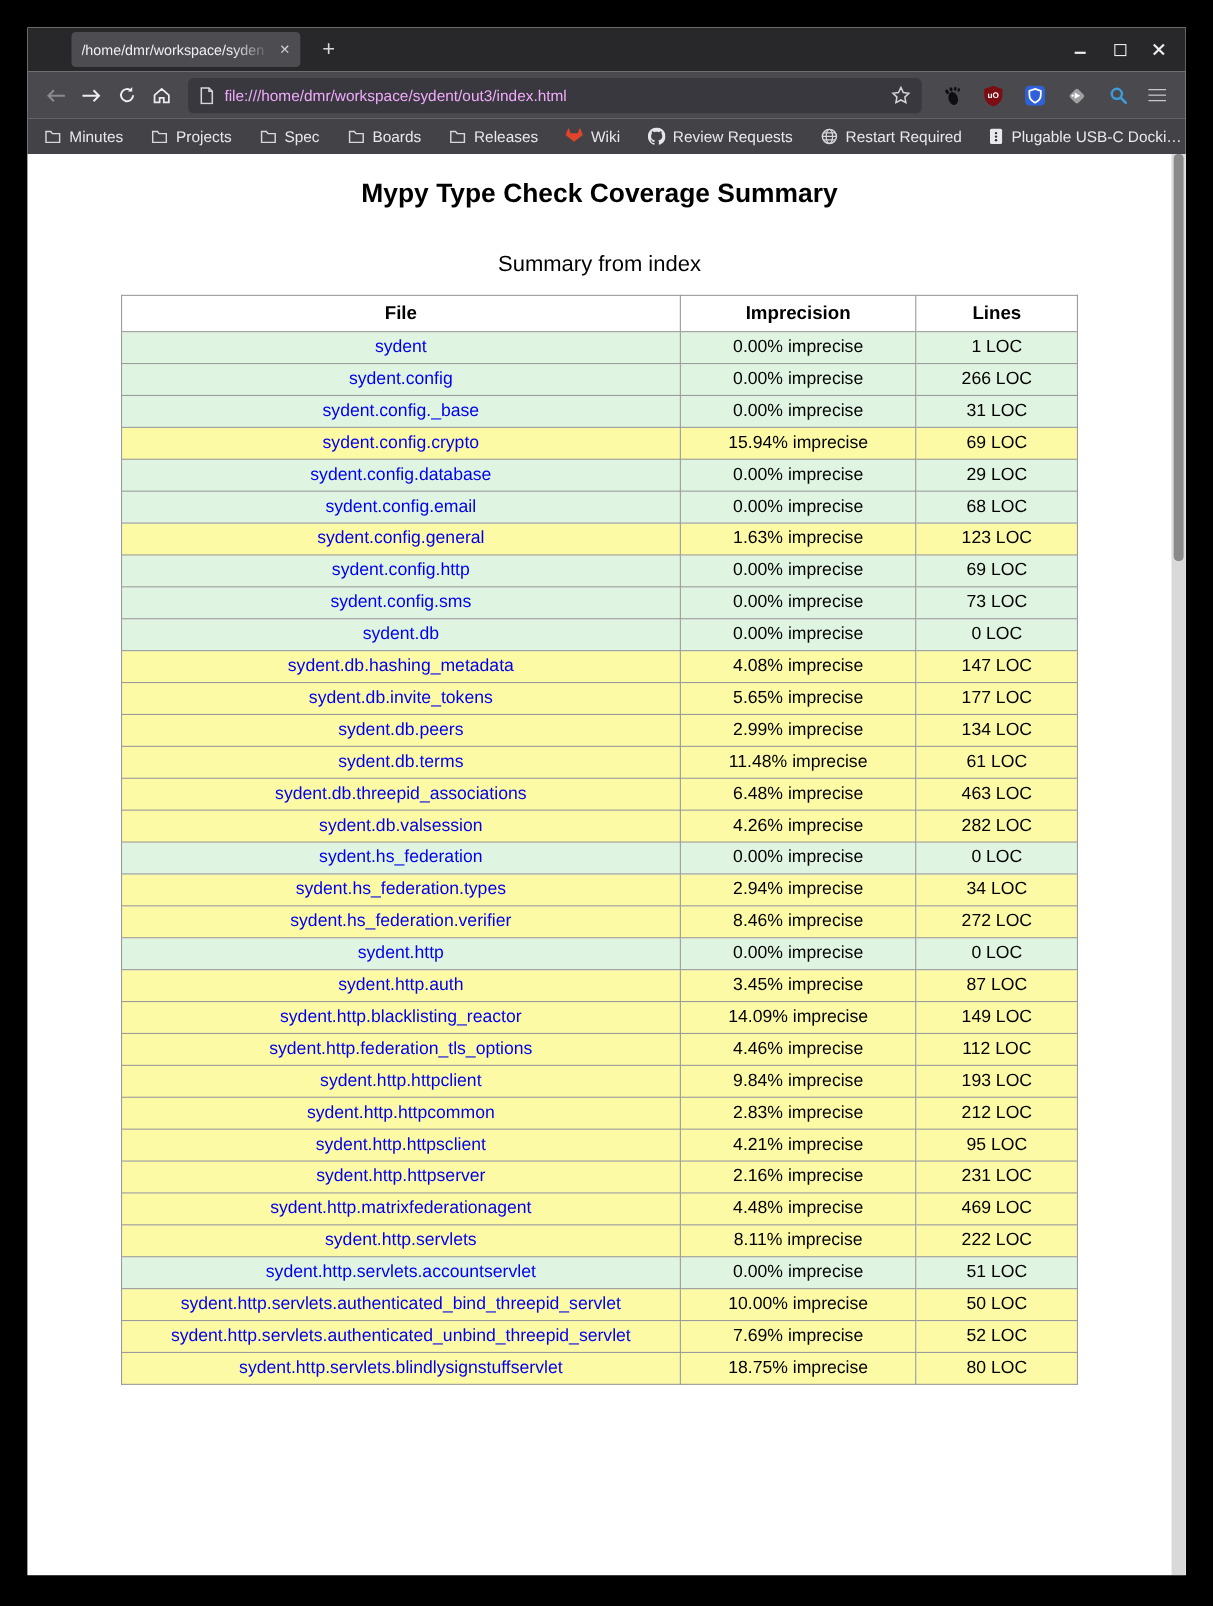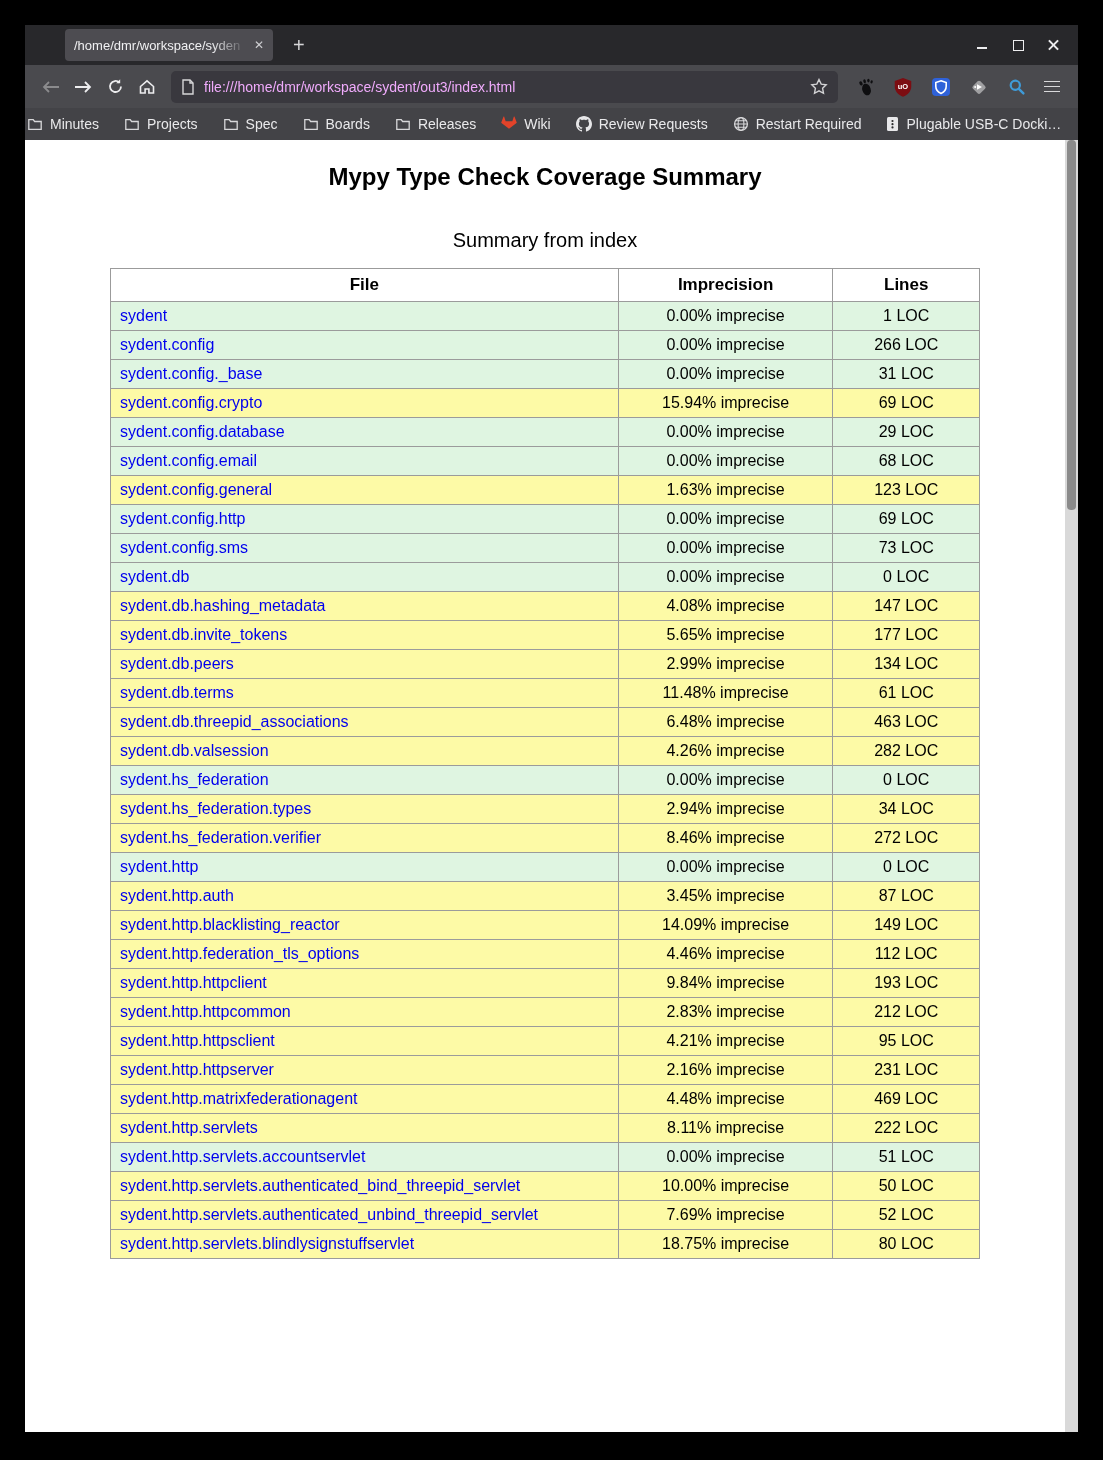--- a/index.html
+++ b/index.html
@@ -46,36 +46,36 @@
   }
   .url-text { color:#f0abfc; font-size:14px; flex:1; white-space:nowrap; overflow:hidden; }
   .ext-icons { display:flex; align-items:center; gap:8px; margin:0 4px; }
   .ext { width:30px; height:30px; display:flex; align-items:center; justify-content:center; }
   .hamburger { width:16px; height:12px; display:flex; flex-direction:column; justify-content:space-between; }
   .hamburger span { display:block; height:1.8px; background:#d9d9db; }
 
   
   .bookmarks {
     flex:0 0 32px; background:#434347; display:flex; align-items:center;
-    padding:0 2px; gap:25px; color:#e9e9eb; font-size:14px; white-space:nowrap;
+    padding:0 15px; gap:25px; color:#e9e9eb; font-size:14px; white-space:nowrap;
   }
   .bm { display:flex; align-items:center; gap:7px; }
   .bm svg { flex:0 0 auto; }
 
   
   .content { flex:1 1 auto; background:#fff; position:relative; overflow:hidden; }
   .scrollbar { position:absolute; right:0; top:0; width:13px; height:100%; background:#d9d9d9; }
   .scroll-thumb { position:absolute; left:2px; top:0; width:9px; height:370px; background:#8a8a8a; border-radius:4px; }
   .page { width:calc(100% - 13px); height:100%; overflow:hidden; text-align:center; color:#000; }
   .page h1 { font-size:24px; font-weight:bold; margin:23px 0 0 0; }
   .page .subtitle { font-size:20px; margin-top:38px; }
   table.cov { border-collapse:collapse; margin:16px auto 0 auto; width:870px; font-size:16px; }
   table.cov th, table.cov td { border:1px solid #9b9b9b; padding:5px 9px; }
   table.cov th { font-size:17px; font-weight:bold; background:#fff; padding:6px 27px; }
-  td.c-file { text-align:left; width:492px;margin-left:40px; }
+  td.c-file { text-align:center; width:492px;margin-left:40px; }
   td.c-imp  { text-align:center; width:208px; }
   td.c-loc  { text-align:center; width:142px; }
   tr.good td { background:var(--row-good,#dff5e1); }
   tr.warn td { background:var(--row-warn,#fdfaa6); }
   table.cov a { color:var(--link,#0000ee); text-decoration:none; }
 </style>
 </head>
 <body>
 
 <div class="window">

